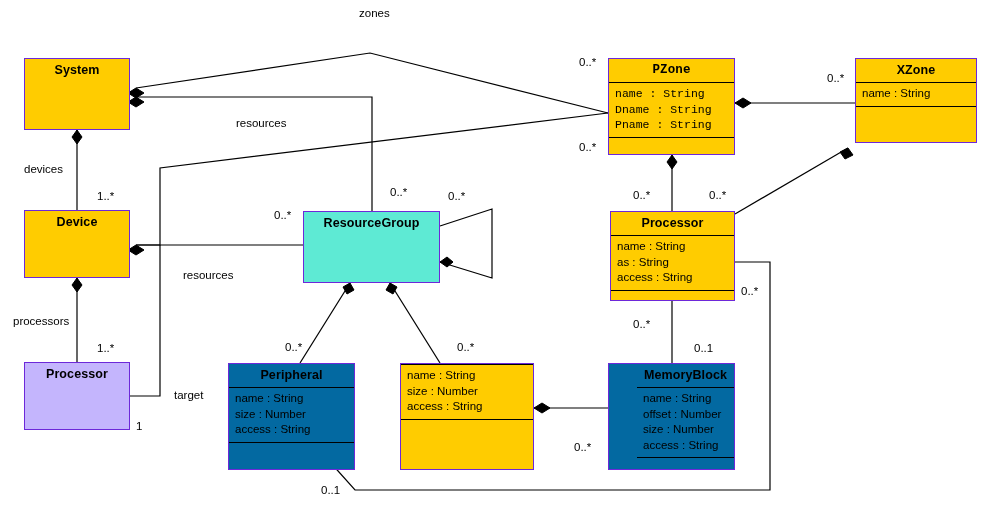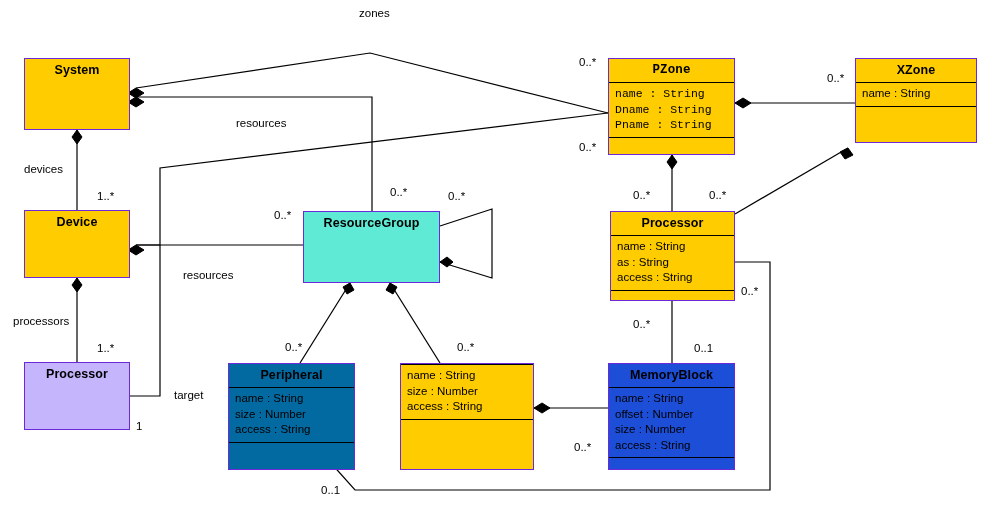--- a/index.html
+++ b/index.html
@@ -172,21 +172,21 @@
         <div class="compartment empty"></div>
       </div>
       <div class="uml-class" style="left: 400px; top: 363px; width: 134px; height: 107px; background: rgb(255, 204, 0);">
         <div class="compartment">
           <div class="attr">name : String</div>
           <div class="attr">size : Number</div>
           <div class="attr">access : String</div>
         </div>
         <div class="compartment empty"></div>
       </div>
-      <div class="uml-class" style="left: 608px; top: 363px; width: 127px; height: 107px; background: #1d4ed8;">
+      <div class="uml-class" style="left: 608px; top: 363px; width: 127px; height: 107px; background: #0369a1; padding-left: 28px;">
         <div class="class-name">MemoryBlock</div>
         <div class="compartment">
           <div class="attr">name : String</div>
           <div class="attr">offset : Number</div>
           <div class="attr">size : Number</div>
           <div class="attr">access : String</div>
         </div>
         <div class="compartment empty"></div>
       </div>
     </div>

